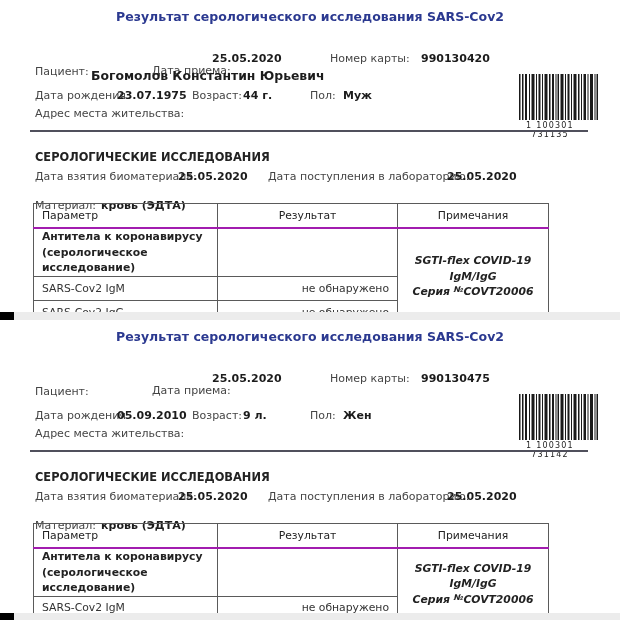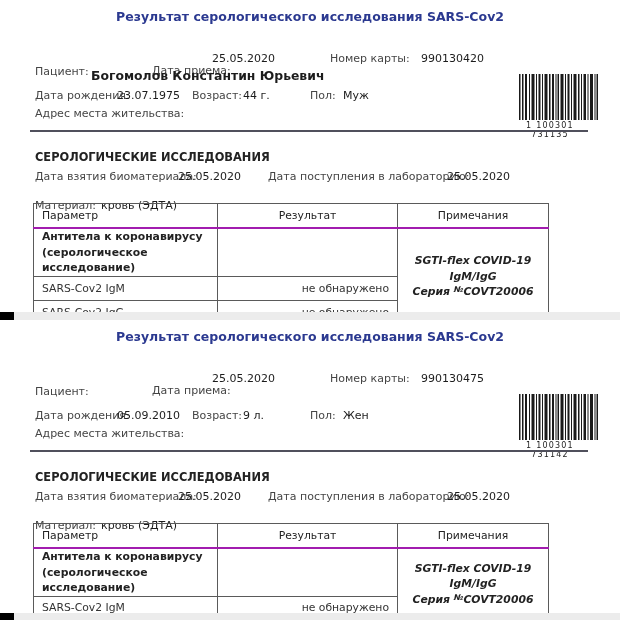--- a/index.html
+++ b/index.html
@@ -7,21 +7,21 @@
         font-family:"DejaVu Sans","Liberation Sans",sans-serif;color:#3d3d3d;}
   .doc{position:absolute;left:0;width:620px;background:#fff;overflow:hidden;}
   .doc1{top:0;height:312px;}
   .doc2{top:320px;height:293px;}
   .seam{position:absolute;left:14px;right:0;background:#ececec;}
   .seam1{top:312px;height:8px;}
   .seam2{top:613px;height:7px;}
   .abs{position:absolute;white-space:nowrap;}
   .doc-title{top:9px;left:0;width:620px;text-align:center;font-size:12.5px;font-weight:bold;color:#2b3990;}
   .lbl{font-size:11px;color:#454545;}
-  .val{font-size:11px;font-weight:normal;color:#1c1c1c;}
+  .val{font-size:11px;font-weight:bold;color:#1c1c1c;}
   .patient-name{font-size:12.4px;font-weight:bold;color:#1c1c1c;}
   .rule{position:absolute;top:130px;left:30px;width:558px;height:2px;background:#50505c;}
   .section-title{top:150px;left:35px;font-size:11.4px;font-weight:bold;color:#222;}
   .barcode{position:absolute;top:74px;left:519px;width:62px;}
   .barcode svg{display:block;}
   .barcode-digits{font-size:8px;letter-spacing:1.2px;color:#222;text-align:center;margin-top:1px;
                   font-family:"DejaVu Sans","Liberation Sans",sans-serif;}
   table.res{position:absolute;top:203px;left:33px;width:515px;border-collapse:collapse;table-layout:fixed;
             font-size:10.8px;color:#333;}
   table.res th,table.res td{border:1px solid #5a5a5a;padding:0 8px;vertical-align:middle;}

